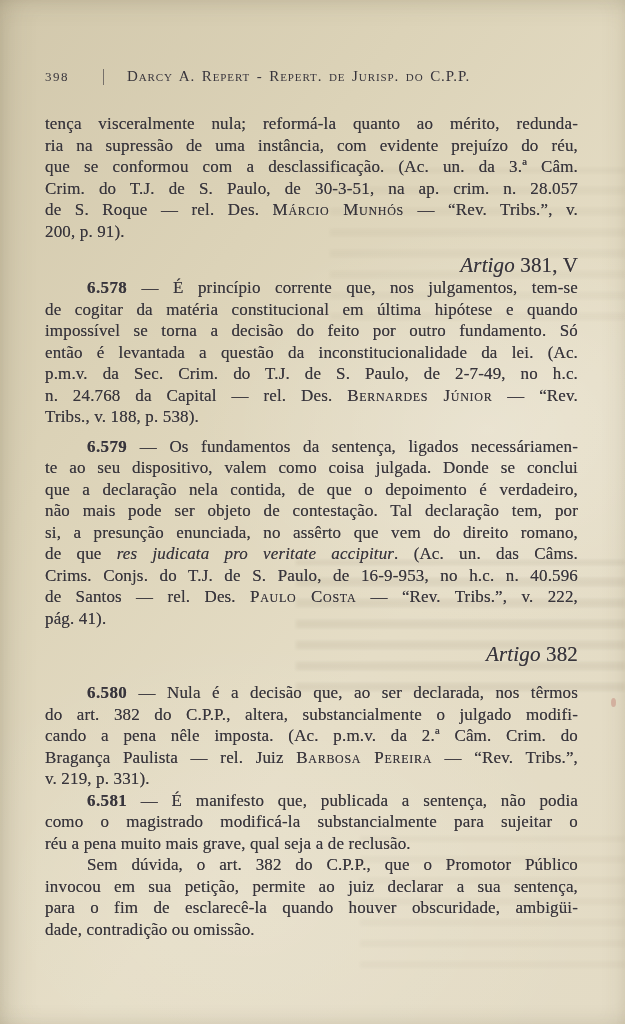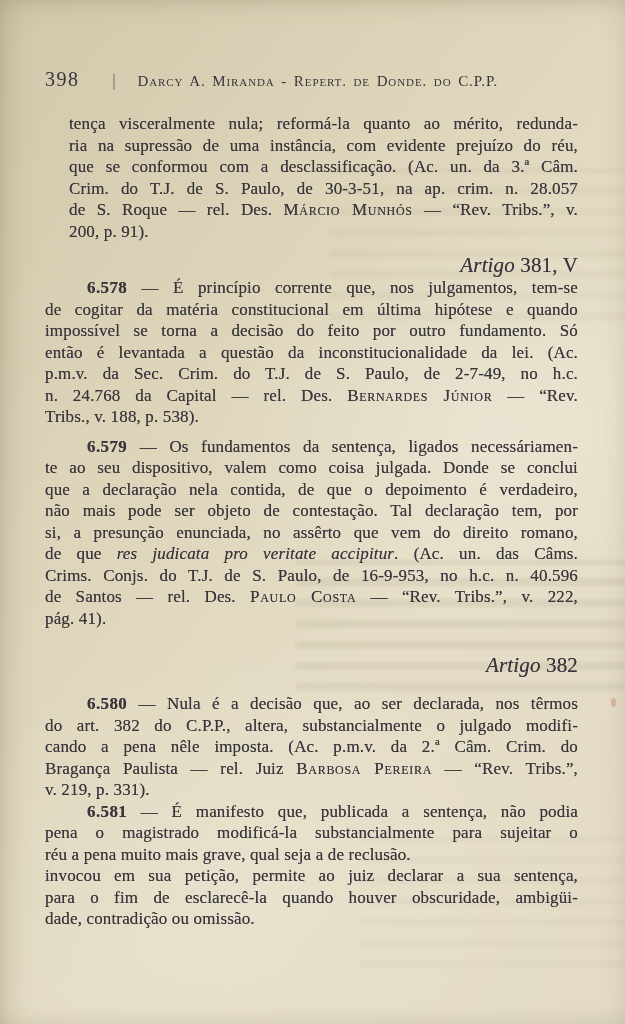--- a/index.html
+++ b/index.html
@@ -54,21 +54,21 @@
   .page-inner {
     position: relative; z-index: 3;
     padding: 68px 47px 0 45px;
   }
 
   
   .pagehead {
     display: flex; align-items: baseline; height: 21px;
     white-space: nowrap;
   }
-  .pagenum { font-size: 20px; letter-spacing: 1.5px; }
+  .pagenum { font-size: 13px; letter-spacing: 1.5px; }
   .headsep { margin-left: 33px; font-size: 15px; opacity: .8; transform: scaleY(1.1); }
   .runtitle {
     margin-left: 22px; font-size: 15px;
     font-variant: small-caps; letter-spacing: 0.9px; word-spacing: 2px;
   }
 
   
   #content { font-size: 17px; letter-spacing: 0.15px; }
   .para { margin: 0; }
   .line {
@@ -82,42 +82,42 @@
   .seg-i { font-style: italic; }
   .seg-sc { font-variant: small-caps; letter-spacing: 0.7px; }
 
   .heading {
     font-size: 21px; line-height: 24px; height: 24px;
     text-shadow: 0 0 0.5px rgba(56,53,60,0.65);
     text-align: right;
   }
 
   
-  #content > :nth-child(1) { margin-top: 24px; margin-left: 24px; }
+  #content > :nth-child(1) { margin-top: 24px; }
   #content > :nth-child(2) { margin-top: 11px; }
   #content > :nth-child(3) { }
   #content > :nth-child(4) { margin-top: 8px;  }
-  #content > :nth-child(5) { margin-top: 24px; }
+  #content > :nth-child(5) { margin-top: 13px; }
   #content > :nth-child(6) { margin-top: 16px; }
   #content > :nth-child(7) {  }
   #content > :nth-child(8) { margin-top: 0;    }
 </style>
 </head>
 <body>
 
 <div class="ghost ghost-a"></div>
 <div class="ghost ghost-b"></div>
 <div class="ghost ghost-c"></div>
 <div class="speck"></div>
 
 <div class="page-inner">
   <div class="pagehead">
     <span class="pagenum">398</span>
     <span class="headsep">|</span>
-    <span class="runtitle">Darcy A. Miranda - Repert. de Donde. do C.P.P.</span>
+    <span class="runtitle">Darcy A. Repert - Repert. de Jurisp. do C.P.P.</span>
   </div>
 
   <div id="content">
       <div class="para">
         <div class="line"><span class="">tença visceralmente nula; reformá-la quanto ao mérito, redunda-</span></div>
         <div class="line"><span class="">ria na supressão de uma instância, com evidente prejuízo do réu,</span></div>
         <div class="line"><span class="">que se conformou com a desclassificação. (Ac. un. da 3.ª Câm.</span></div>
         <div class="line"><span class="">Crim. do T.J. de S. Paulo, de 30-3-51, na ap. crim. n. 28.057</span></div>
         <div class="line"><span class="">de S. Roque — rel. Des. </span><span class="seg-sc">Márcio Munhós</span><span class=""> — “Rev. Tribs.”, v.</span></div>
         <div class="line last"><span class="">200, p. 91).</span></div>
@@ -146,24 +146,25 @@
       <div class="heading"><span class="seg-i">Artigo</span><span class=""> 382</span></div>
       <div class="para">
         <div class="line indent"><span class="seg-b">6.580</span><span class=""> — Nula é a decisão que, ao ser declarada, nos têrmos</span></div>
         <div class="line"><span class="">do art. 382 do C.P.P., altera, substancialmente o julgado modifi-</span></div>
         <div class="line"><span class="">cando a pena nêle imposta. (Ac. p.m.v. da 2.ª Câm. Crim. do</span></div>
         <div class="line"><span class="">Bragança Paulista — rel. Juiz </span><span class="seg-sc">Barbosa Pereira</span><span class=""> — “Rev. Tribs.”,</span></div>
         <div class="line last"><span class="">v. 219, p. 331).</span></div>
       </div>
       <div class="para">
         <div class="line indent"><span class="seg-b">6.581</span><span class=""> — É manifesto que, publicada a sentença, não podia</span></div>
-        <div class="line"><span class="">pena o magistrado modificá-la substancialmente para sujeitar o</span></div>
+        <div class="line"><span class="">como o magistrado modificá-la substancialmente para sujeitar o</span></div>
         <div class="line last"><span class="">réu a pena muito mais grave, qual seja a de reclusão.</span></div>
       </div>
       <div class="para">
+        <div class="line indent"><span class="">Sem dúvida, o art. 382 do C.P.P., que o Promotor Público</span></div>
         <div class="line"><span class="">invocou em sua petição, permite ao juiz declarar a sua sentença,</span></div>
         <div class="line"><span class="">para o fim de esclarecê-la quando houver obscuridade, ambigüi-</span></div>
         <div class="line last"><span class="">dade, contradição ou omissão.</span></div>
       </div>
     </div>
 </div>
 
 <div class="vignette"></div>
 
 </body></html>

